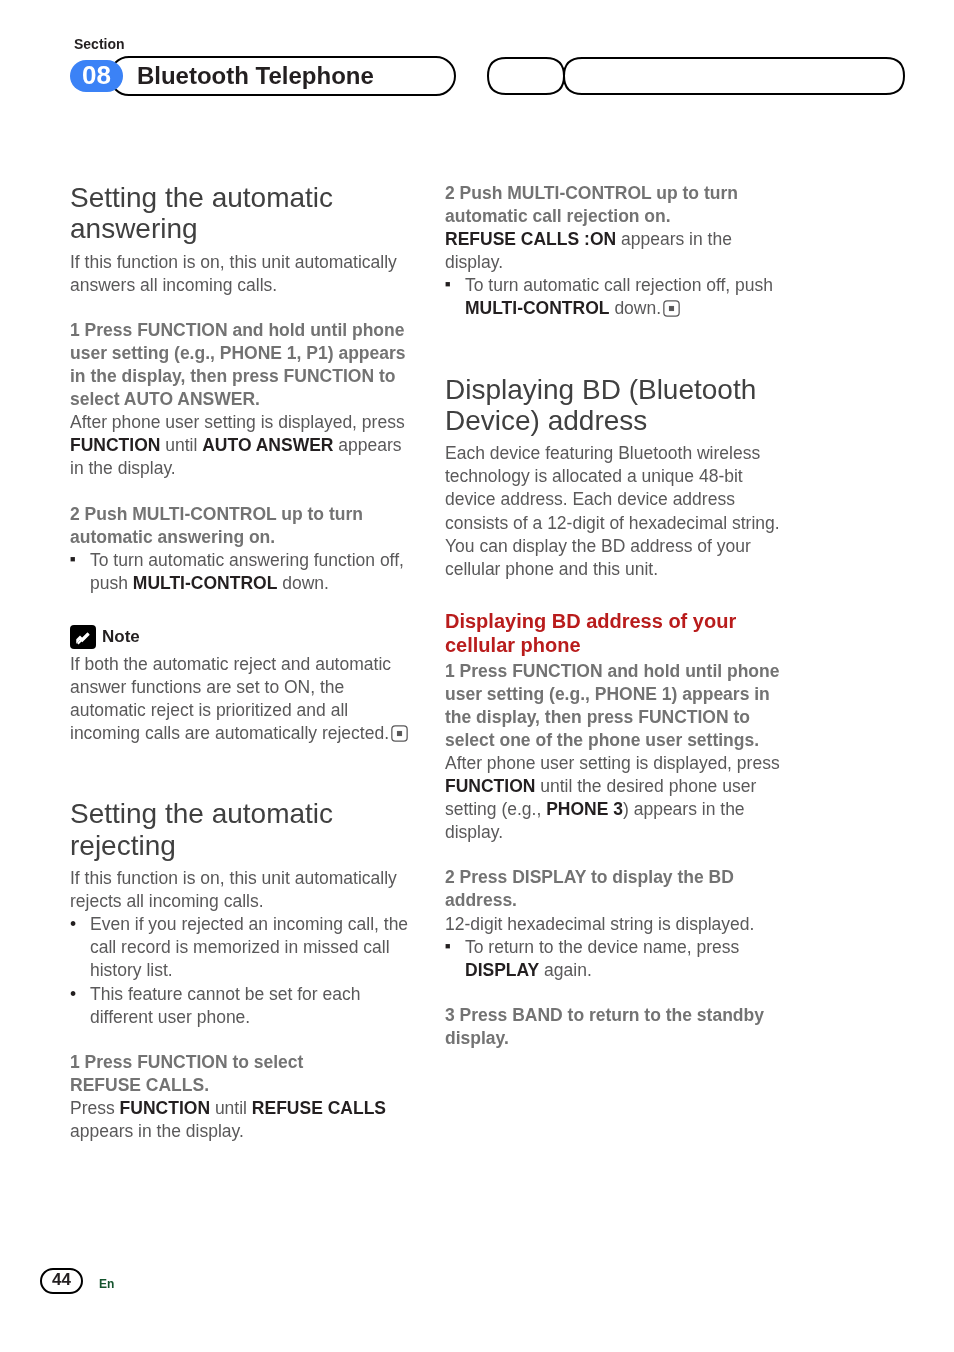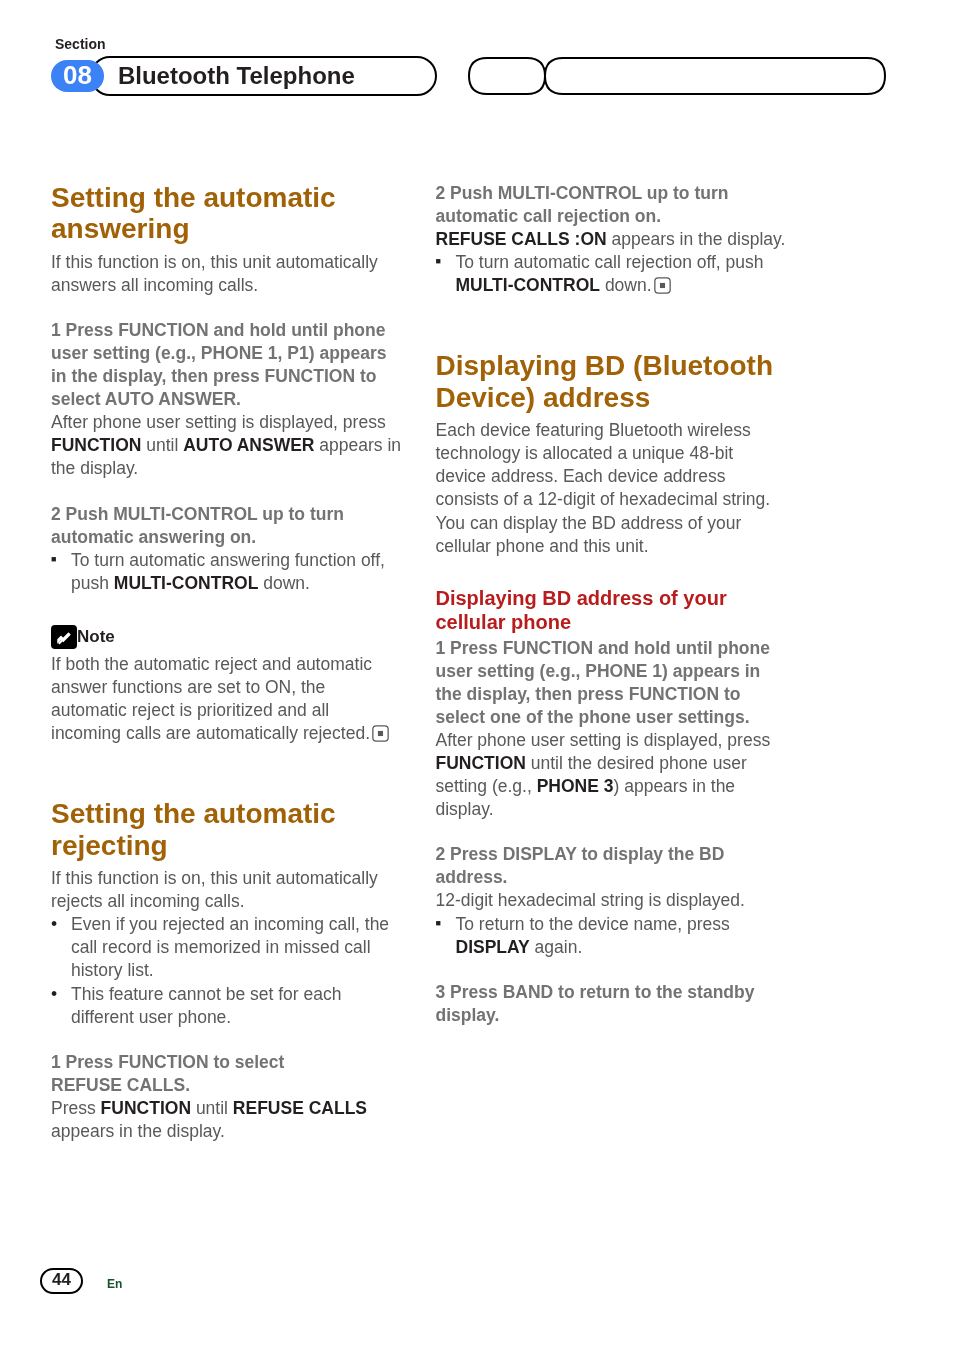--- a/index.html
+++ b/index.html
@@ -9,21 +9,21 @@
     height: 1352px;
     font-family: "Helvetica Neue", Helvetica, Arial, sans-serif;
     color: #231f20;
     background: #fff;
     position: relative;
   }
   .page {
     position: relative;
     width: 856px;
     height: 1352px;
-    padding: 36px 70px 0 51px;
+    padding: 36px 70px 0 70px;
     box-sizing: border-box;
   }
   .section-label {
     font-size: 14px;
     font-weight: 700;
     margin-bottom: 4px;
     margin-left: 4px;
   }
   .header-row {
     display: flex;
@@ -61,22 +61,22 @@
   }
   .col {
     width: 390px;
     font-size: 17.5px;
     line-height: 1.32;
     color: #5a595a;
     font-weight: 300;
   }
   .h1 {
     font-size: 28px;
-    font-weight: 700;
-    color: #a16207;
+    font-weight: 400;
+    color: #404040;
     line-height: 1.12;
     margin: 0 0 6px 0;
   }
   .h2 {
     font-size: 20px;
     font-weight: 800;
     color: #b91c1c;
     line-height: 1.22;
     margin: 0 0 2px 0;
   }
@@ -86,38 +86,38 @@
   }
   .bold { font-weight: 700; color: #231f20; }
   .para { margin: 0 0 0 0; }
   .gap-s { height: 6px; }
   .gap-m { height: 22px; }
   .gap-l { height: 50px; }
   .bullet-row { display: flex; }
   .bullet-row .mk { flex: 0 0 20px; color:#231f20; }
   .bullet-row .sq { flex: 0 0 20px; font-size: 9px; padding-top:5px; color:#231f20;}
   .bullet-row .tx { flex: 1; }
-  .note-row { display: flex; align-items: center; margin: 8px 0 4px 0;}
+  .note-row { display: flex; align-items: center; gap: 6px; margin: 8px 0 4px 0;}
   .note-icon {
     width: 26px; height: 24px; background:#000; border-radius:4px;
     display:flex; align-items:center; justify-content:center;
   }
   .note-icon svg { width:18px; height:18px; }
   .note-label { font-weight:700; color:#231f20; font-size:17px;}
   .end-icon {
     display:inline-block; vertical-align:-3px; margin-left:2px;
   }
   .end-icon svg { width:17px; height:17px; }
   .footer {
     position: absolute;
     bottom: 58px;
     left: 40px;
     display:flex;
     align-items:center;
-    gap:24px;
+    gap:16px;
   }
   .page-oval {
     border:2px solid #000;
     border-radius: 14px;
     padding: 0px 10px 2px 10px;
     font-weight:700;
     font-size:17px;
   }
   .lang {
     font-weight:700; font-size:12px; color:#14532d; padding-top:6px;

